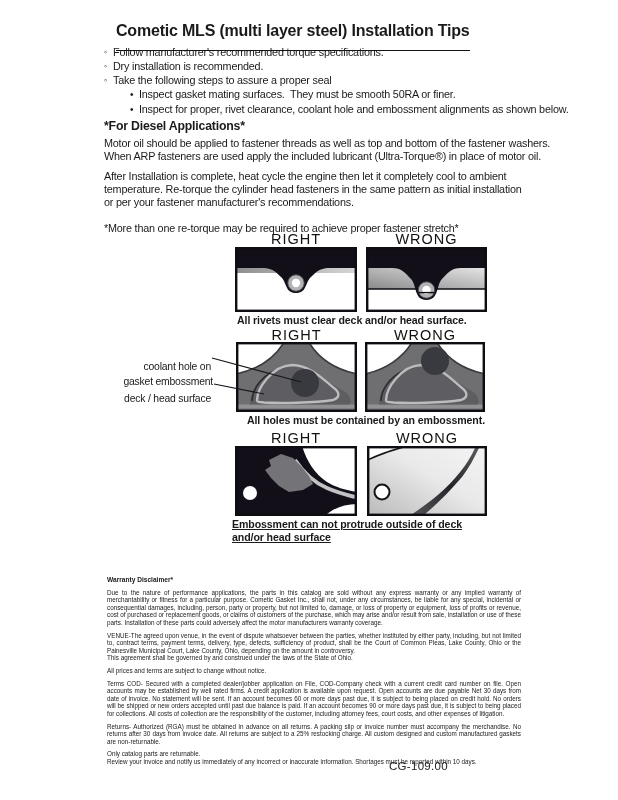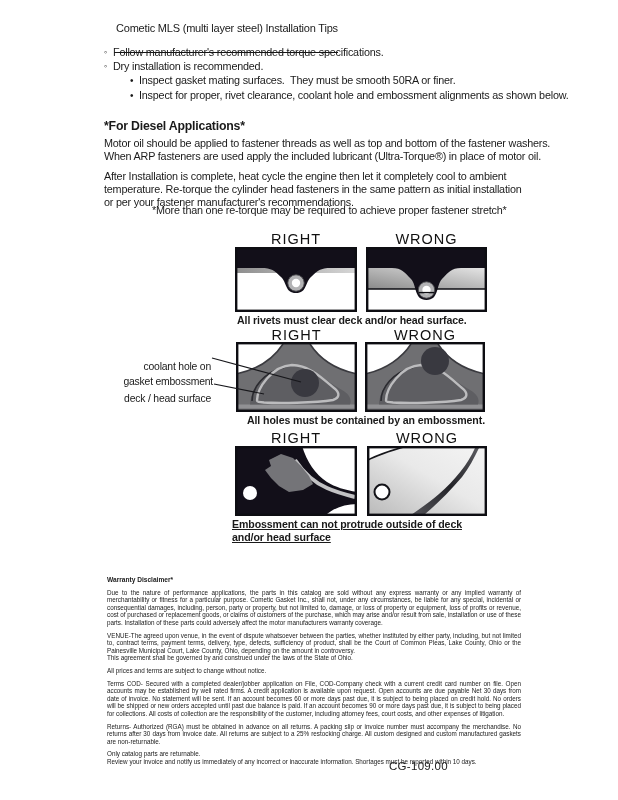--- a/index.html
+++ b/index.html
@@ -1,50 +1,51 @@
 <!DOCTYPE html>
 <html><head>
 <meta charset="utf-8">
 <style>
   html,body{margin:0;padding:0;background:#fff;}
   .page{position:relative;width:618px;height:800px;background:#fff;overflow:hidden;
         font-family:"Liberation Sans","DejaVu Sans",sans-serif;color:#1a1a1a;}
   .abs{position:absolute;}
-  .title{left:116px;top:22px;font-size:11px;font-weight:400;letter-spacing:-0.2px;
-         border-bottom:1.6px solid #141414;padding-bottom:18px;white-space:pre;}
+  .title{left:116px;top:22px;font-size:16px;font-weight:700;letter-spacing:-0.2px;
+         border-bottom:1.6px solid #141414;padding-bottom:10px;white-space:pre;}
   .bullets{left:104px;top:45px;font-size:10.8px;letter-spacing:-0.2px;line-height:14px;}
   .b-line{white-space:pre;}
   .b-line .mk{display:inline-block;width:9px;font-size:9px;vertical-align:1px;}
   .b-sub{padding-left:26px;}
   .b-sub .mk{font-size:10px;vertical-align:0;}
   .h2{left:104px;top:119px;font-size:12.3px;font-weight:700;letter-spacing:-0.2px;}
   .para{font-size:10.8px;letter-spacing:-0.2px;line-height:13px;white-space:pre;}
   .p1{left:104px;top:137px;}
   .p2{left:104px;top:170px;}
-  .p3{left:104px;top:204px;margin-left:48px;}
+  .p3{left:104px;top:222px;}
   .lbl{font-size:14.5px;letter-spacing:1px;text-align:center;color:#111;}
   .cap{font-size:10.6px;font-weight:700;letter-spacing:-0.1px;line-height:13px;white-space:pre-line;}
   .leader-lbl{font-size:10.4px;letter-spacing:-0.2px;line-height:10.5px;text-align:right;white-space:pre;}
   .legal{left:107px;top:576px;width:414px;font-size:6.3px;line-height:7.6px;letter-spacing:0;}
   .legal h4{margin:0 0 5px 0;font-size:6.6px;font-weight:700;}
   .legal p{margin:0 0 5px 0;text-align:justify;white-space:pre-line;}
   .code{left:389px;top:760px;font-size:11.5px;letter-spacing:0.3px;color:#222;}
   svg{display:block;}
   .overlay{pointer-events:none;z-index:5;}
 </style>
 </head>
 <body>
 
 <div class="page">
 
   <div class="abs title">Cometic MLS (multi layer steel) Installation Tips</div>
 
   <div class="abs bullets">
     <div class="b-line"><span class="mk">◦</span><span>Follow manufacturer's recommended torque specifications.</span></div>
     <div class="b-line"><span class="mk">◦</span><span>Dry installation is recommended.</span></div>
+    <div class="b-line"><span class="mk">◦</span><span>Take the following steps to assure a proper seal</span></div>
     <div class="b-line b-sub"><span class="mk">•</span><span>Inspect gasket mating surfaces.  They must be smooth 50RA or finer.</span></div>
     <div class="b-line b-sub"><span class="mk">•</span><span>Inspect for proper, rivet clearance, coolant hole and embossment alignments as shown below.</span></div>
   </div>
 
   <div class="abs h2">*For Diesel Applications*</div>
   <div class="abs para p1">Motor oil should be applied to fastener threads as well as top and bottom of the fastener washers.
 When ARP fasteners are used apply the included lubricant (Ultra-Torque®) in place of motor oil.</div>
   <div class="abs para p2">After Installation is complete, heat cycle the engine then let it completely cool to ambient
 temperature. Re-torque the cylinder head fasteners in the same pattern as initial installation
 or per your fastener manufacturer's recommendations.</div>

